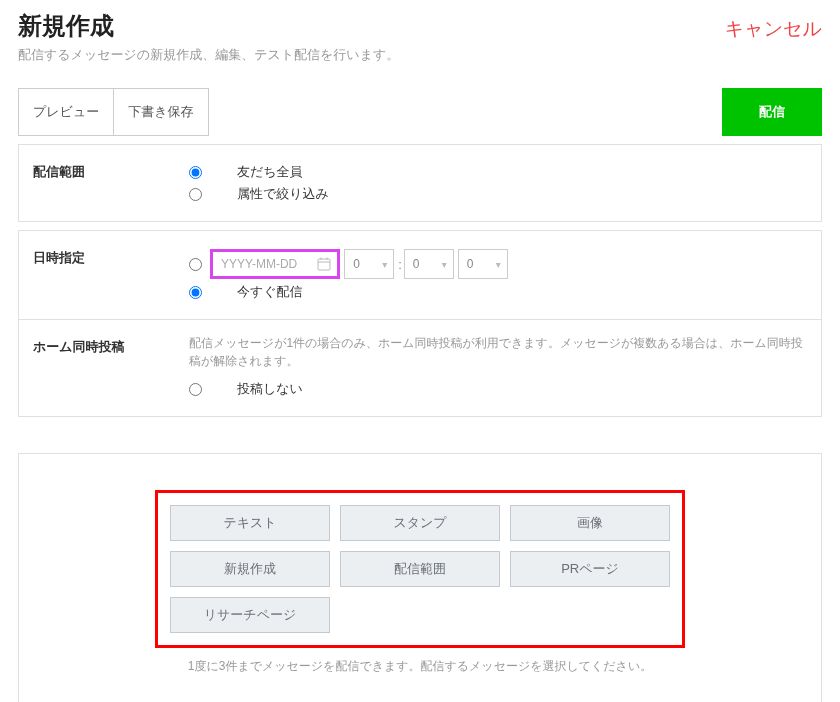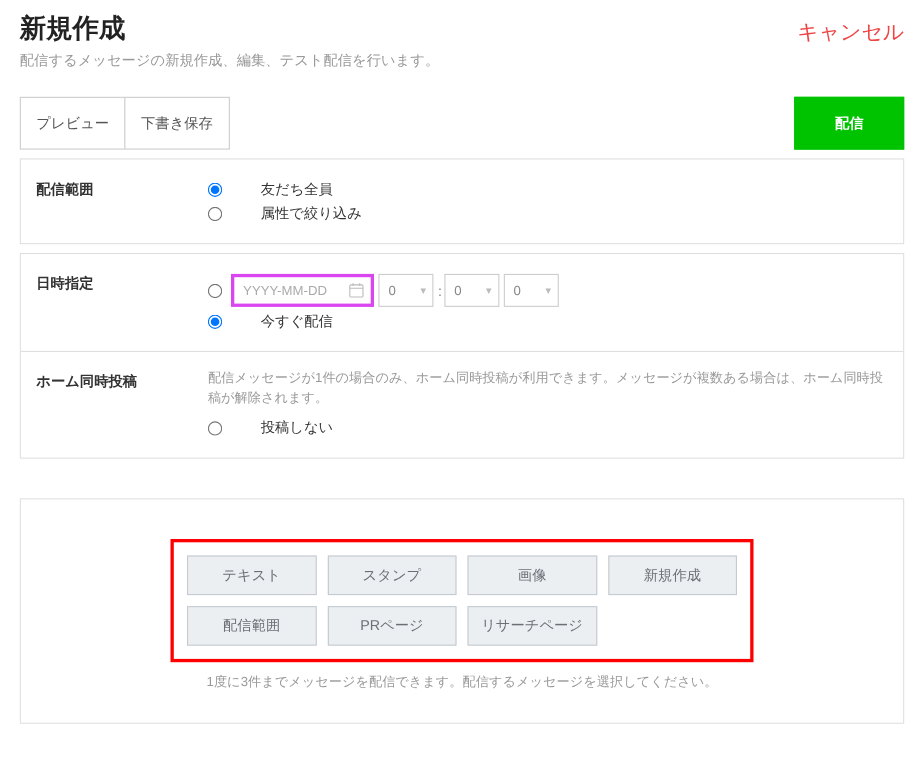--- a/index.html
+++ b/index.html
@@ -70,21 +70,21 @@
   .datetime-row { display: flex; align-items: center; margin: 4px 0; }
   .datetime-row input[type="radio"] { margin-right: 8px; }
 
   .msg-panel {
     border: 1px solid #e0e0e0; margin-top: 36px; padding: 36px 18px 28px 18px;
   }
   .msg-type-box {
     border: 3px solid #ff0000; padding: 12px; width: 530px; margin: 0 auto 10px auto;
   }
   .msg-grid {
-    display: grid; grid-template-columns: repeat(4, 1fr); gap: 10px;
+    display: grid; grid-template-columns: repeat(3, 1fr); gap: 10px;
   }
   .msg-btn {
     height: 36px; display: flex; align-items: center; justify-content: center;
     background: #eceff2; border: 1px solid #c4cad0; color: #6b7077;
     font-size: 13px; cursor: pointer;
   }
   .msg-helper { text-align: center; font-size: 12px; color: #999; margin-top: 8px; }
 </style>
 </head>
 <body>

